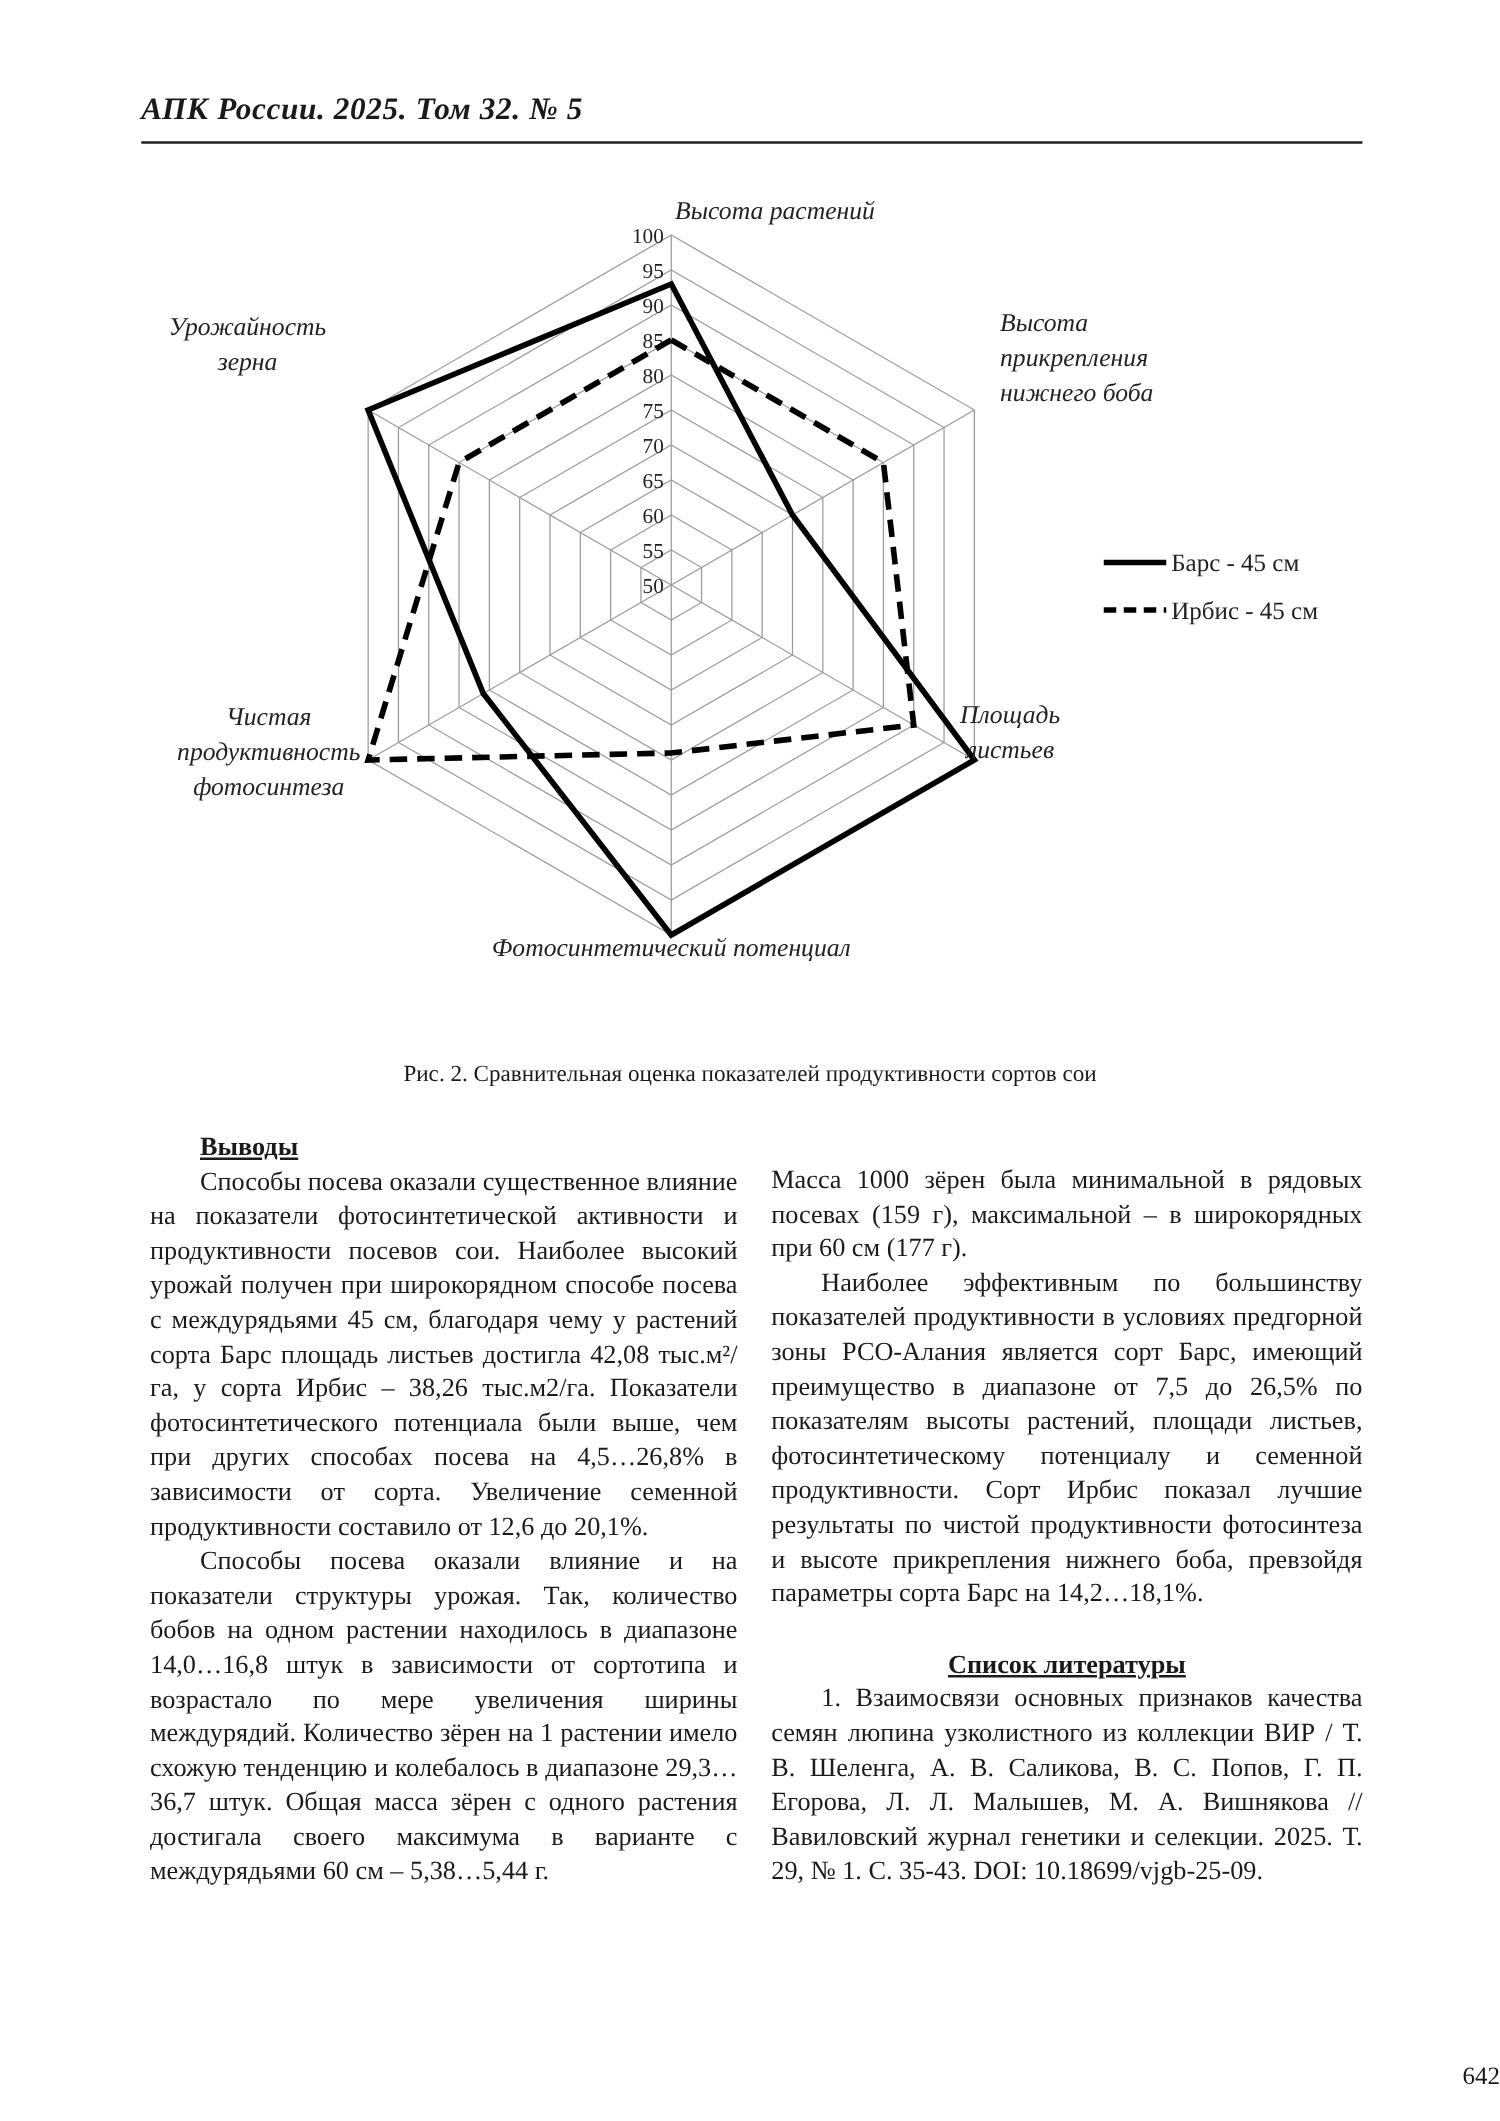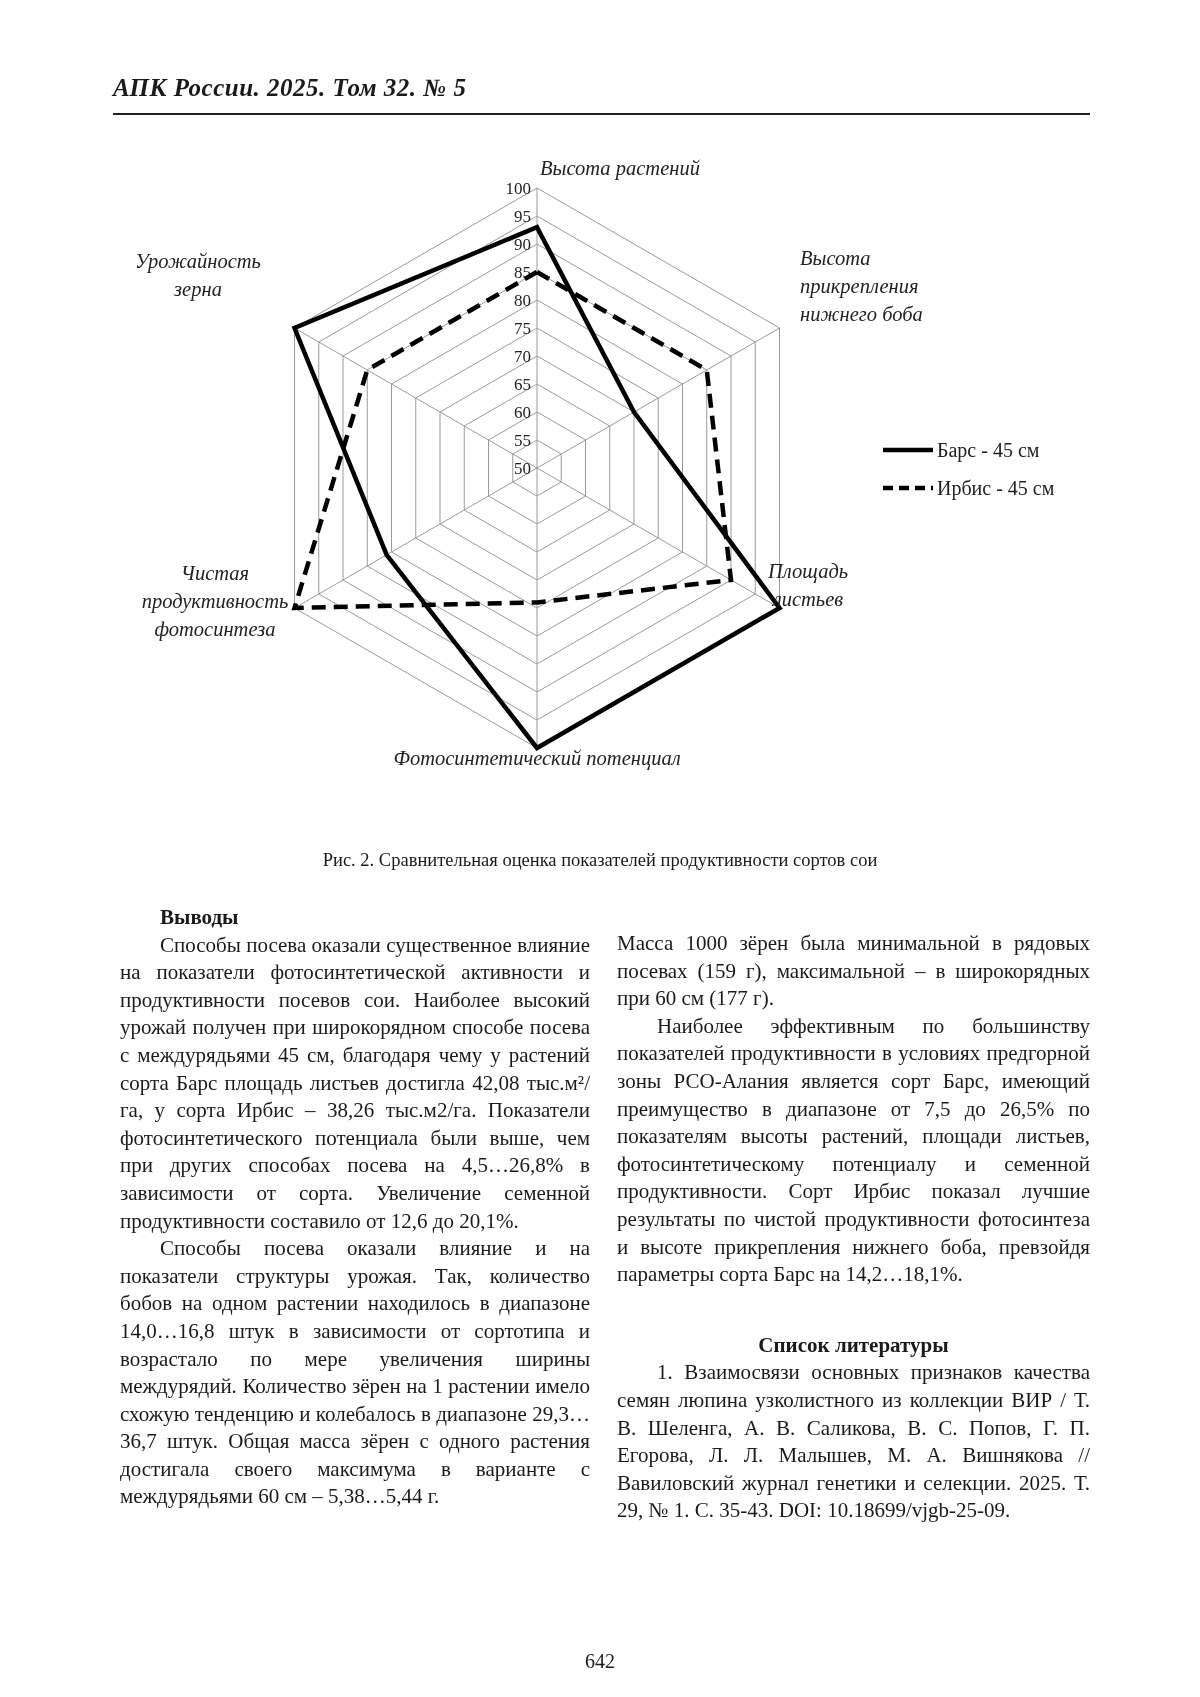--- a/index.html
+++ b/index.html
@@ -4,25 +4,25 @@
 <style>
   html,body{margin:0;padding:0;background:#fff;}
   body{width:1200px;height:1697px;position:relative;font-family:"Liberation Serif",serif;color:#1a1a1a;overflow:hidden;}
   .header{position:absolute;left:113px;top:74px;font-size:25px;font-weight:bold;font-style:italic;letter-spacing:0.5px;text-align:right;}
   .rule{position:absolute;left:113px;top:113px;width:977px;height:1.5px;background:#222;}
   #chart{position:absolute;left:0;top:150px;}
   .caption{position:absolute;left:0;width:1200px;top:848px;text-align:center;font-size:18.5px;line-height:25px;}
   .col{position:absolute;font-size:21px;line-height:27.6px;text-align:justify;}
   .col p{margin:0;}
   .indent{text-indent:40px;}
-  .h{font-weight:bold;}
+  .h{font-weight:bold;text-decoration:underline;}
   #colL{left:120px;top:904px;width:470px;}
   #colR{left:617px;top:930px;width:473px;}
   .center{text-align:center;}
-  .pagenum{position:absolute;left:0;width:1200px;top:1650px;text-align:center;font-size:20px;}
+  .pagenum{position:absolute;left:0;width:1200px;top:1650px;text-align:right;font-size:20px;}
   .axlab{font-family:"Liberation Serif",serif;font-style:italic;font-size:20.5px;fill:#222;}
   .tick{font-family:"Liberation Serif",serif;font-size:17px;fill:#222;}
   .leg{font-family:"Liberation Serif",serif;font-size:20px;fill:#222;}
 </style>
 </head>
 <body>
 
 <div class="header">АПК России. 2025. Том 32. № 5</div>
 <div class="rule"></div>
 
@@ -84,17 +84,17 @@
 
 <div class="col" id="colL">
   <p class="h indent">Выводы</p>
   <p class="indent">Способы посева оказали существенное влияние на показатели фотосинтетической активности и продуктивности посевов сои. Наиболее высокий урожай получен  при широкорядном способе посева с междурядьями 45 см, благодаря чему у растений сорта Барс площадь листьев достигла 42,08 тыс.м²/га, у сорта Ирбис – 38,26 тыс.м2/га. Показатели фотосинтетического потенциала были выше, чем при других способах посева на 4,5…26,8% в зависимости от сорта. Увеличение семенной продуктивности составило от 12,6 до 20,1%.</p>
   <p class="indent">Способы посева оказали влияние  и на показатели структуры урожая. Так, количество бобов на одном растении находилось в диапазоне 14,0…16,8 штук в зависимости от сортотипа и возрастало по мере увеличения ширины междурядий. Количество зёрен на 1 растении имело схожую тенденцию и колебалось в диапазоне 29,3…36,7 штук. Общая масса зёрен с одного растения достигала своего максимума в варианте с междурядьями 60 см – 5,38…5,44 г.</p>
 </div>
 
 <div class="col" id="colR">
   <p>Масса 1000 зёрен была минимальной в рядовых посевах (159 г), максимальной – в широкорядных при 60 см (177 г).</p>
   <p class="indent">Наиболее эффективным по большинству показателей продуктивности в условиях предгорной зоны РСО-Алания является сорт Барс, имеющий преимущество в диапазоне от 7,5 до 26,5% по показателям высоты растений, площади листьев, фотосинтетическому потенциалу и семенной продуктивности. Сорт Ирбис показал лучшие результаты по чистой продуктивности фотосинтеза и высоте прикрепления нижнего боба, превзойдя параметры сорта Барс на 14,2…18,1%.</p>
-  <p class="h center" style="margin-top:43px">Список литературы</p>
+  <p class="h center" style="margin-top:29px">Список литературы</p>
   <p class="indent">1. Взаимосвязи основных признаков качества семян люпина узколистного из коллекции ВИР / Т. В. Шеленга, А. В. Саликова, В. С. Попов, Г. П. Егорова, Л. Л. Малышев, М. А. Вишнякова // Вавиловский журнал генетики и селекции. 2025. Т. 29, № 1. С. 35-43. DOI: 10.18699/vjgb-25-09.</p>
 </div>
 
 <div class="pagenum">642</div>
 
 </body></html>

